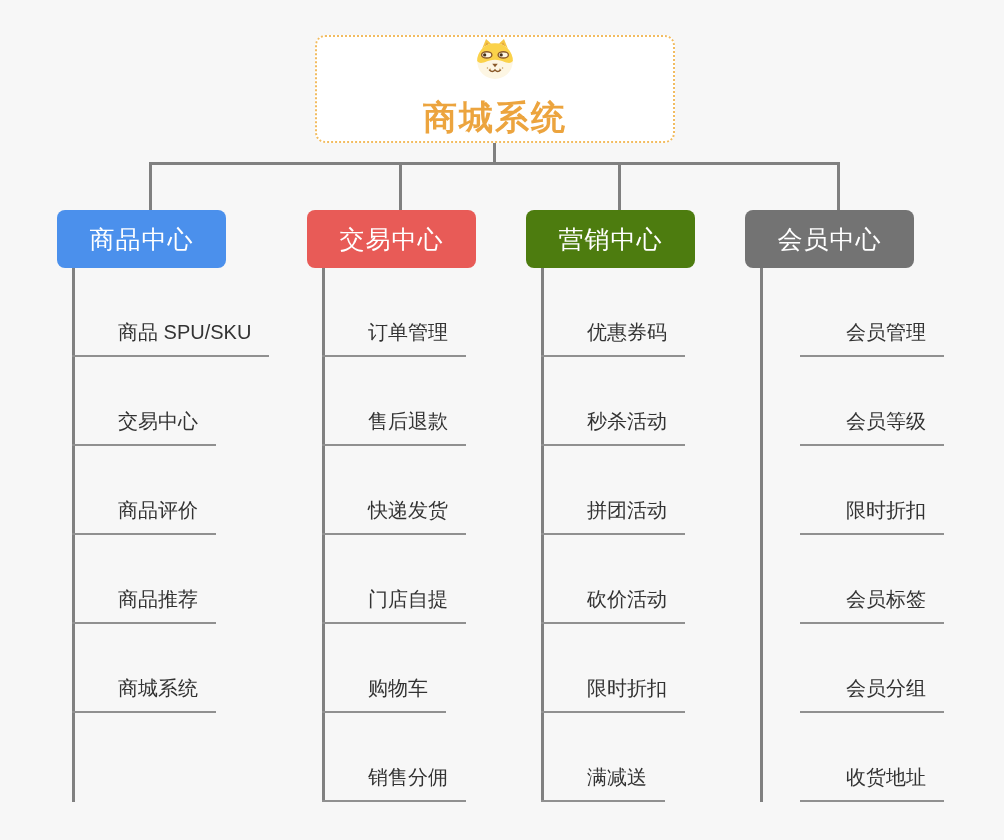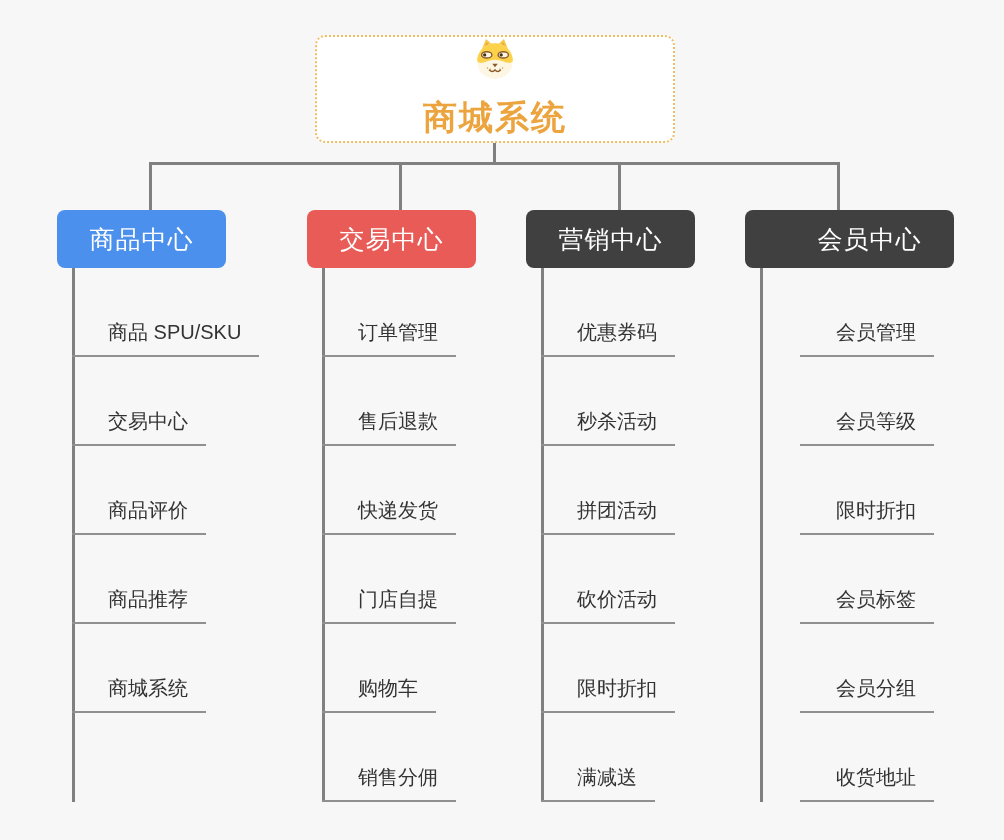--- a/index.html
+++ b/index.html
@@ -38,21 +38,21 @@
   .tr-1 { left:72px; } .tr-2 { left:322px; }
   .tr-3 { left:541px; } .tr-4 { left:760px; }
   
   .leaves { position:absolute; top:268px; }
   .lv-1 { left:72px; } .lv-2 { left:322px; }
   .lv-3 { left:541px; } .lv-4 { left:800px;text-align:center; }
   .leaf { height:89px; display:flex; align-items:flex-end; }
   .leaf-label {
     display:inline-block; white-space:nowrap;
     border-bottom:2px solid #909090;
-    padding:0 18px 9px 36px;
+    padding:0 18px 9px 46px;
     font-size:20px; color:#333333;
   }
 </style>
 </head>
 <body>
 
 <div class="stage">
 
   <div class="root-node" style="border-color: rgb(242, 188, 96);">
     <svg class="doge" viewBox="0 0 64 64" aria-hidden="true">
@@ -78,22 +78,22 @@
 
   <div class="line v-root"></div>
   <div class="line h-bus"></div>
   <div class="line drop drop-1"></div>
   <div class="line drop drop-2"></div>
   <div class="line drop drop-3"></div>
   <div class="line drop drop-4"></div>
 
   <div class="branch-header bh-1" style="background-color: rgb(75, 144, 236);">商品中心</div>
   <div class="branch-header bh-2" style="background-color: rgb(232, 91, 87);">交易中心</div>
-  <div class="branch-header bh-3" style="background-color: #404040;">营销中心</div>
-  <div class="branch-header bh-4" style="background-color: #404040; padding-left: 40px;">会员中心</div>
+  <div class="branch-header bh-3" style="background-color: #4d7c0f;">营销中心</div>
+  <div class="branch-header bh-4" style="background-color: #737373;">会员中心</div>
 
   <div class="trunk tr-1"></div>
   <div class="trunk tr-2"></div>
   <div class="trunk tr-3"></div>
   <div class="trunk tr-4"></div>
 
   <div class="leaves lv-1">
       <div class="leaf">
       <span class="leaf-label">商品 SPU/SKU</span>
     </div>

